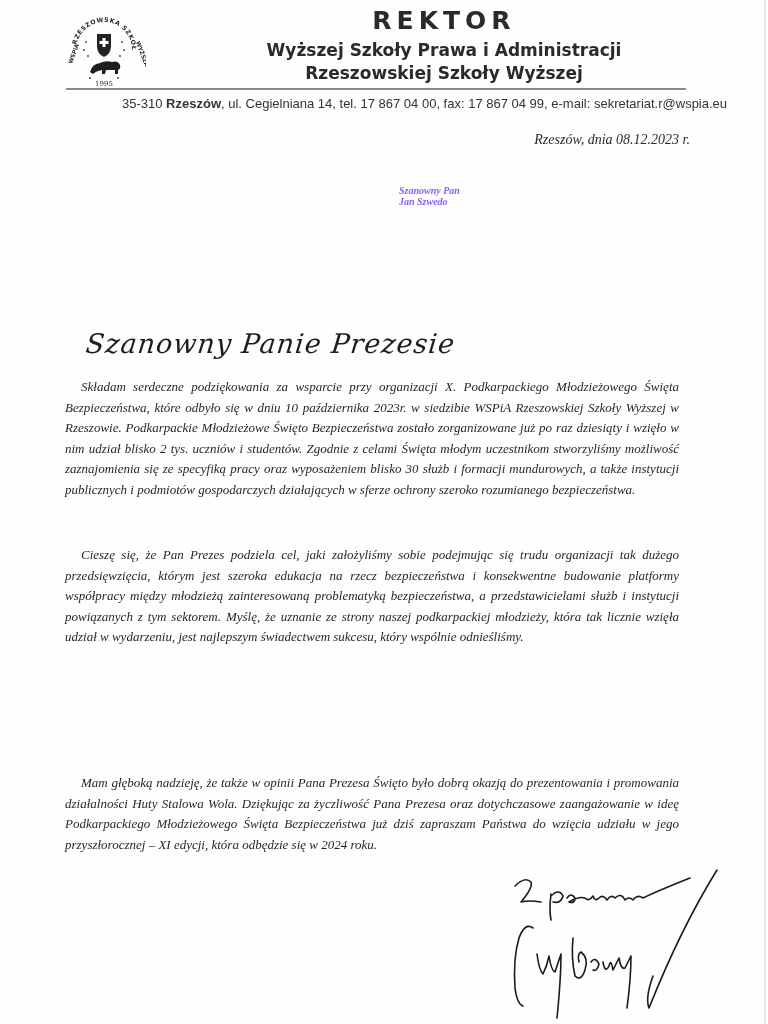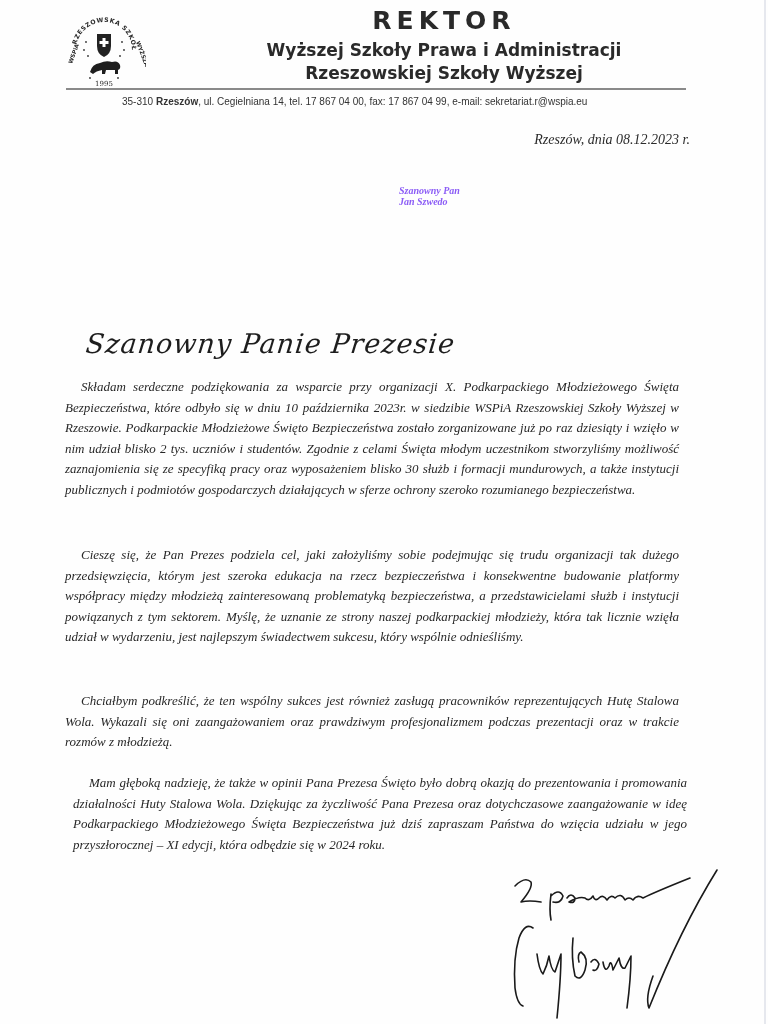--- a/index.html
+++ b/index.html
@@ -7,39 +7,39 @@
     .page { position: absolute; left: 0; top: 0; width: 768px; height: 1024px; background: #fefefe; }
     .scan-edge { position: absolute; left: 764px; top: 0; width: 2px; height: 1024px; background: #e6e8ee; }
 
     
     .logo { position: absolute; left: 62px; top: 8px; width: 84px; height: 84px; }
     .lh-title { position: absolute; left: 0; width: 768px; text-align: center; font-family: "DejaVu Sans", sans-serif; color: #2a2a2a; }
     .lh-rektor { top: 6px; left: 60px; font-size: 25px; font-weight: bold; letter-spacing: 5px; }
     .lh-line1 { top: 40px; left: 60px; font-size: 17px; font-weight: bold; }
     .lh-line2 { top: 63px; left: 60px; font-size: 17px; font-weight: bold; }
     .lh-rule { position: absolute; left: 66px; top: 88px; width: 620px; height: 2px; background: #8a8a8a; }
-    .lh-address { position: absolute; left: 122px; top: 96px; font-family: "Liberation Sans", sans-serif; font-size: 10px; color: #333; white-space: nowrap; }
+    .lh-address { position: absolute; left: 122px; top: 96px; font-family: "Liberation Sans", sans-serif; font-size: 13px; color: #333; white-space: nowrap; }
     .lh-address b { font-weight: bold; }
 
     
     .serif { font-family: "Liberation Serif", serif; font-style: italic; }
     .date { position: absolute; right: 78px; top: 132px; font-size: 14px; color: #2b2b2b; margin-left: 16px; }
     .addr { position: absolute; left: 390px; font-size: 10px; font-weight: bold; color: #8b5cf6; margin-left: 9px; }
     .addr1 { top: 185px; }
     .addr2 { top: 196px; }
     .addr3 { top: 239px; }
 
     .salutation { position: absolute; left: 86px; top: 328px; font-family: "DejaVu Serif", serif; font-style: italic; font-size: 27px; font-weight: normal; color: #1d1d1d; letter-spacing: 1px; transform: skewX(-6deg); }
 
     .body { position: absolute; left: 65px; width: 614px; font-size: 13px; line-height: 20.6px; color: #272727; text-align: justify; }
     .body p { margin: 0; text-indent: 16px; }
     .p1 { top: 377px; }
     .p2 { top: 545px; }
     .p3 { top: 691px; }
-    .p4 { top: 773px; margin-left: 8px; }
+    .p4 { top: 773px; }
 
     .signature { position: absolute; left: 485px; top: 858px; width: 240px; height: 166px; }
   </style>
 </head>
 <body>
 
 <div class="page">
   <div class="scan-edge"></div>
 
   <svg class="logo" viewBox="0 0 84 84">
@@ -85,23 +85,20 @@
   <div class="addr addr2 serif">Jan Szwedo</div>
 
   <div class="salutation">Szanowny Panie Prezesie</div>
 
   <div class="body p1 serif">
       <p>Składam serdeczne podziękowania za wsparcie przy organizacji X. Podkarpackiego Młodzieżowego Święta Bezpieczeństwa, które odbyło się w dniu 10 października 2023r. w siedzibie WSPiA Rzeszowskiej Szkoły Wyższej w Rzeszowie. Podkarpackie Młodzieżowe Święto Bezpieczeństwa zostało zorganizowane już po raz dziesiąty i wzięło w nim udział blisko 2 tys. uczniów i studentów. Zgodnie z celami Święta młodym uczestnikom stworzyliśmy możliwość zaznajomienia się ze specyfiką pracy oraz wyposażeniem blisko 30 służb i formacji mundurowych, a także instytucji publicznych i podmiotów gospodarczych działających w sferze ochrony szeroko rozumianego bezpieczeństwa.</p>
     </div>
   <div class="body p2 serif">
       <p>Cieszę się, że Pan Prezes podziela cel, jaki założyliśmy sobie podejmując się trudu organizacji tak dużego przedsięwzięcia, którym jest szeroka edukacja na rzecz bezpieczeństwa i konsekwentne budowanie platformy współpracy między młodzieżą zainteresowaną problematyką bezpieczeństwa, a przedstawicielami służb i instytucji powiązanych z tym sektorem. Myślę, że uznanie ze strony naszej podkarpackiej młodzieży, która tak licznie wzięła udział w wydarzeniu, jest najlepszym świadectwem sukcesu, który wspólnie odnieśliśmy.</p>
     </div>
-  <div class="body p3 serif">
-      <p>Chciałbym podkreślić, że ten wspólny sukces jest również zasługą pracowników reprezentujących Hutę Stalowa Wola. Wykazali się oni zaangażowaniem oraz prawdziwym profesjonalizmem podczas prezentacji oraz w trakcie rozmów z młodzieżą.</p>
-    </div>
   <div class="body p4 serif">
       <p>Mam głęboką nadzieję, że także w opinii Pana Prezesa Święto było dobrą okazją do prezentowania i promowania działalności Huty Stalowa Wola. Dziękując za życzliwość Pana Prezesa oraz dotychczasowe zaangażowanie w ideę Podkarpackiego Młodzieżowego Święta Bezpieczeństwa już dziś zapraszam Państwa do wzięcia udziału w jego przyszłorocznej – XI edycji, która odbędzie się w 2024 roku.</p>
     </div>
 
   <svg class="signature" viewBox="0 0 240 166">
     <title>Z poważaniem</title>
     <g fill="none" stroke="#1a1a1a" stroke-width="1.6" stroke-linecap="round" stroke-linejoin="round">
 
       <path d="M30,28 Q40,18 46,24 Q48,30 36,44 Q44,42 56,44"></path>
       <path d="M66,36 Q64,52 66,62 M66,38 Q74,30 78,38 Q76,46 68,44"></path>

